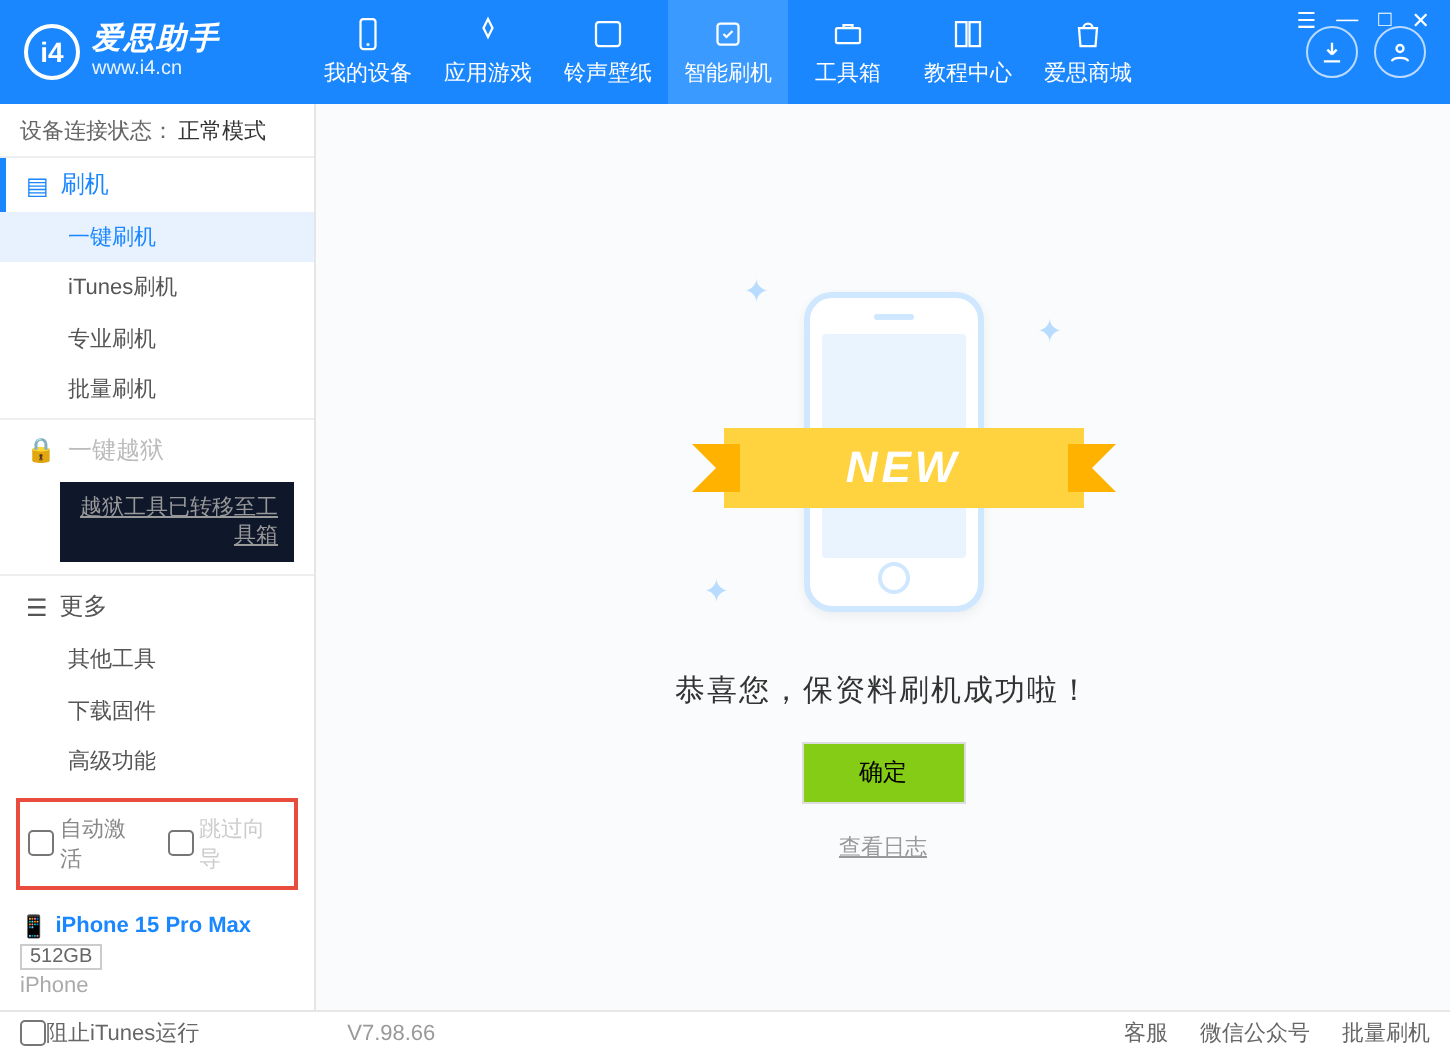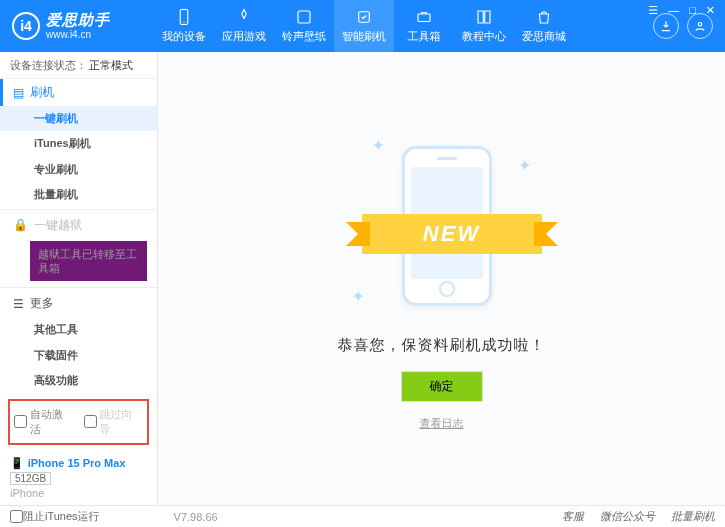--- a/index.html
+++ b/index.html
@@ -21,23 +21,23 @@
 .win-btns span { cursor: pointer; }
 .circle-btn { width: 26px; height: 26px; border: 1.5px solid rgba(255,255,255,0.7); border-radius: 50%; display: flex; align-items: center; justify-content: center; cursor: pointer; }
 .circle-btn svg { width: 14px; height: 14px; fill: #fff; }
 
 .body-row { display: flex; height: 453px; }
 .sidebar { width: 158px; border-right: 1px solid #e6e6e6; display: flex; flex-direction: column; }
 .dev-status { height: 30px; display: flex; align-items: center; padding: 0 10px; font-size: 11px; border-bottom: 1px solid #eee; color: #666; }
 .dev-status b { color: #333; margin-left: 2px; font-weight: normal; }
 .side-head { height: 30px; display: flex; align-items: center; gap: 6px; padding: 0 10px; font-size: 12px; color: #555; cursor: pointer; border-left: 3px solid transparent; }
 .side-head.active-head { border-left: 3px solid #1a87ff; color: #1a87ff; }
-.side-item { height: 28px; display: flex; align-items: center; padding-left: 34px; font-size: 11px; color: #555; cursor: pointer; font-weight: bold; }
+.side-item { height: 28px; display: flex; align-items: center; padding-left: 34px; font-size: 11px; color: #555; cursor: pointer; }
 .side-item.active { background: #e8f2ff; color: #1a87ff; }
-.side-note { background: #701a75; color: #999; font-size: 11px; padding: 6px 8px; margin: 2px 10px 4px 30px; text-align: left; line-height: 1.3; }
+.side-note { background: #0f172a; color: #999; font-size: 11px; padding: 6px 8px; margin: 2px 10px 4px 30px; text-align: right; line-height: 1.3; text-decoration: underline; }
 .hr { height: 1px; background: #eee; margin: 2px 0; }
 .checkbox-box { border: 2px solid #e74c3c; margin: 6px 8px; padding: 6px 4px; display: flex; gap: 10px; font-size: 11px; color: #888; }
 .checkbox-box label { display: flex; align-items: center; gap: 3px; cursor: pointer; }
 .device-block { padding: 6px 10px; font-size: 11px; }
 .device-name { color: #1a87ff; font-weight: bold; display: flex; align-items: center; gap: 4px; }
 .device-storage { display: inline-block; border: 1px solid #ccc; padding: 0 4px; font-size: 10px; margin-top: 2px; color: #666; }
 .device-type { color: #aaa; margin-top: 2px; }
 
 .main { flex: 1; background: #fafbfc; display: flex; flex-direction: column; align-items: center; justify-content: center; position: relative; }
 .illus { position: relative; width: 200px; height: 180px; margin-top: 10px; }
@@ -49,21 +49,21 @@
 .ribbon { position: absolute; top: 78px; left: 20px; width: 180px; height: 40px; background: #ffd23f; display: flex; align-items: center; justify-content: center; font-weight: 900; font-size: 22px; color: #fff; letter-spacing: 2px; font-style: italic; }
 .ribbon::before, .ribbon::after { content: ""; position: absolute; top: 8px; width: 0; height: 0; border: 12px solid #ffb300; }
 .ribbon::before { left: -16px; border-left-color: transparent; }
 .ribbon::after { right: -16px; border-right-color: transparent; }
 .success-text { margin-top: 20px; font-size: 15px; color: #333; letter-spacing: 1px; }
 .ok-btn { margin-top: 16px; padding: 6px 28px; background: #84cc16; border: 1px solid #ddd; cursor: pointer; font-size: 12px; }
 .log-link { margin-top: 14px; font-size: 11px; color: #999; cursor: pointer; text-decoration: underline; }
 
 .statusbar { height: 22px; border-top: 1px solid #e6e6e6; display: flex; align-items: center; padding: 0 10px; font-size: 11px; color: #666; gap: 14px; background: #fff; }
 .statusbar .sb-left { display: flex; align-items: center; gap: 0; }
-.statusbar .sb-right { margin-left: auto; display: flex; gap: 16px; font-style: italic; }
+.statusbar .sb-right { margin-left: auto; display: flex; gap: 16px; }
 .statusbar .sb-right span { cursor: pointer; }
 .sb-version { margin-left: 60px; color: #999; }
 </style>
 </head>
 <body>
 
 <div class="win-btns">
   <span>☰</span>
   <span>—</span>
   <span>□</span>

